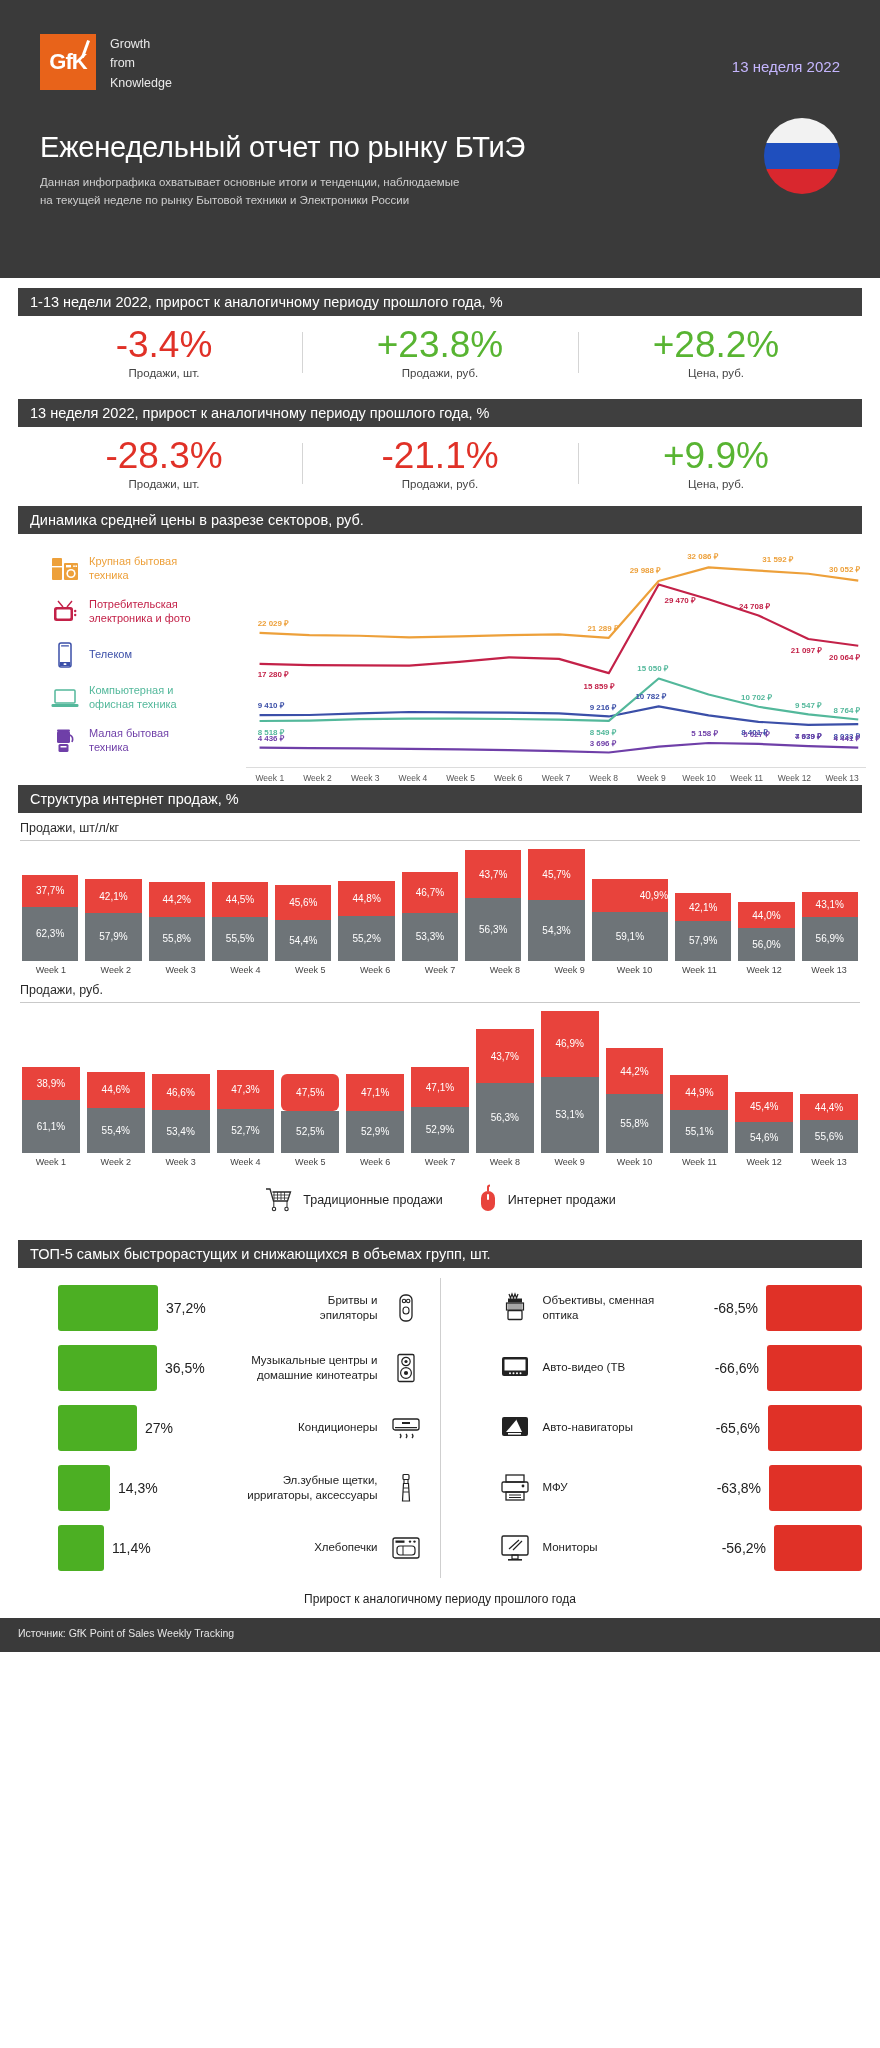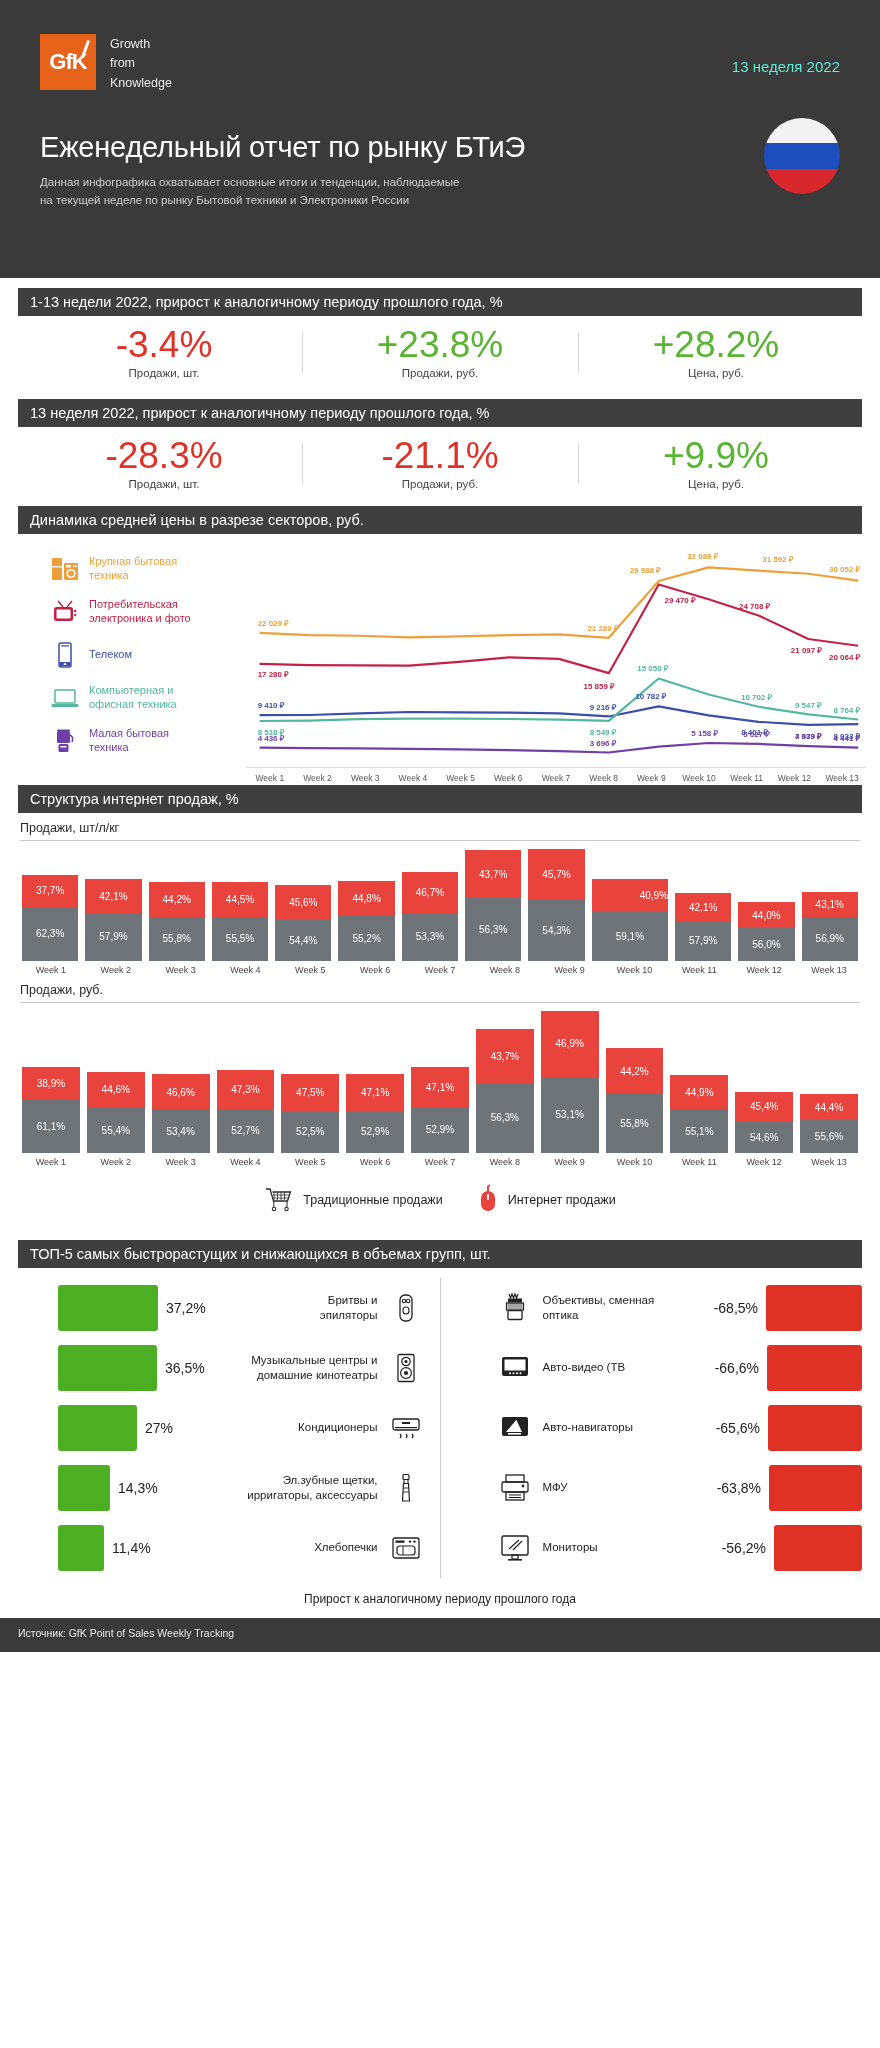--- a/index.html
+++ b/index.html
@@ -30,21 +30,21 @@
     transform: translateY(-50%);
     text-align: center; color: #ffffff;
     font-size: 22px; font-weight: bold; letter-spacing: -1px;
     font-family: "Liberation Sans", sans-serif;
   }
   .gfk-mark .slash {
     position: absolute; right: 9px; top: 6px; width: 3px; height: 18px;
     background: #ffffff; transform: rotate(20deg);
   }
   .logo-lines { color: #e9e9e9; font-size: 12.5px; line-height: 1.55; padding-top: 1px; }
-  .week-label { color: #5eead4; font-size: 15px; padding-top: 24px; }
+  .week-label { color: #c4b5fd; font-size: 15px; padding-top: 24px; }
 
   .header-title {
     color: #ffffff; font-size: 29px; font-weight: normal;
     margin-top: 38px; letter-spacing: -0.2px;
   }
   .header-sub {
     color: #cfcfcf; font-size: 11.5px; line-height: 1.55; margin-top: 10px; max-width: 540px;
   }
   .flag {
     position: absolute; right: 40px; top: 118px;
@@ -430,21 +430,21 @@
         </div>
         <div class="bar">
           <div class="seg online" style="height: 36.7622px;">46,6%</div>
           <div class="seg offline" style="height: 42.1267px;">53,4%</div>
         </div>
         <div class="bar">
           <div class="seg online" style="height: 38.807px;">47,3%</div>
           <div class="seg offline" style="height: 43.2374px;">52,7%</div>
         </div>
         <div class="bar">
-          <div class="seg online" style="height: 37.4722px;">47,5%</div>
+          <div class="seg online" style="height: 37.4722px; border-radius: 6px;">47,5%</div>
           <div class="seg offline" style="height: 41.4167px;">52,5%</div>
         </div>
         <div class="bar">
           <div class="seg online" style="height: 37.1567px;">47,1%</div>
           <div class="seg offline" style="height: 41.7322px;">52,9%</div>
         </div>
         <div class="bar">
           <div class="seg online" style="height: 40.1292px;">47,1%</div>
           <div class="seg offline" style="height: 45.0708px;">52,9%</div>
         </div>

